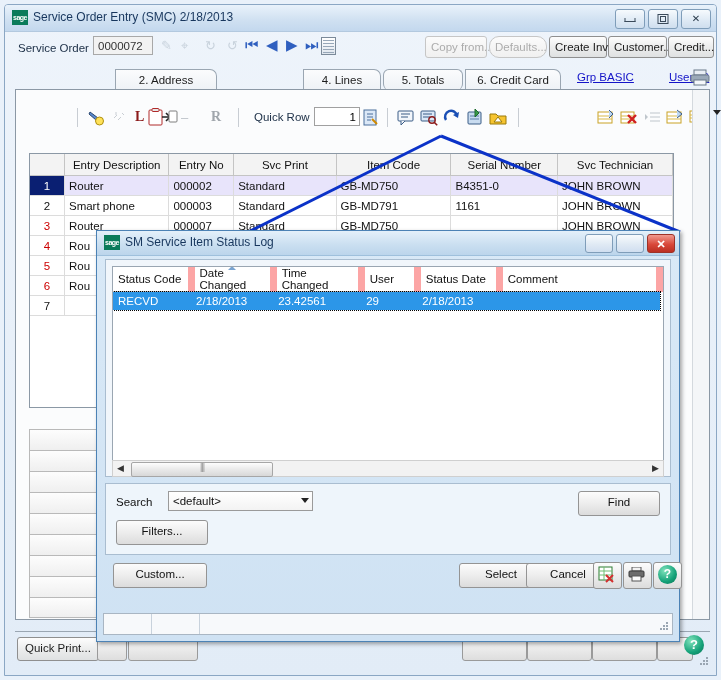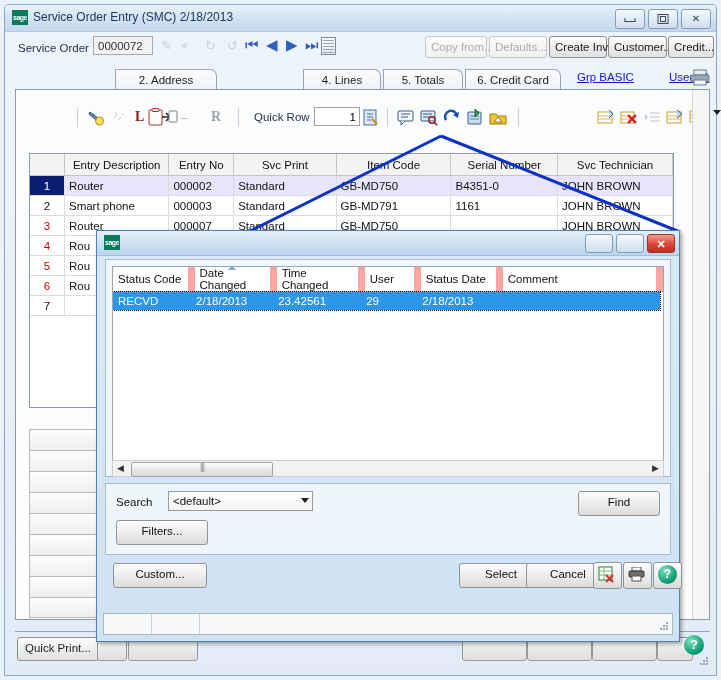--- a/index.html
+++ b/index.html
@@ -287,31 +287,31 @@
       <div class="toolghost" style="left:200px;">↻</div>
       <div class="toolghost" style="left:222px;">↺</div>
 
       <div class="navarrow" style="left:240px;">⏮</div>
       <div class="navarrow" style="left:261px;">◀</div>
       <div class="navarrow" style="left:281px;">▶</div>
       <div class="navarrow" style="left:300px;">⏭</div>
       <div class="ordbook"></div>
 
       <div class="topbtn dis" style="left:420px;width:62px;">Copy from...</div>
-      <div class="topbtn dis" style="left:484px;width:58px;">Defaults...</div>
+      <div class="topbtn dis" style="left:484px;width:58px;border-radius:10px;">Defaults...</div>
       <div class="topbtn" style="left:544px;width:58px;">Create Inv</div>
       <div class="topbtn" style="left:603px;width:59px;">Customer...</div>
       <div class="topbtn" style="left:663px;width:46px;">Credit...</div>
     </div>
 
     <div class="tabrow">
       <div class="tab" style="left:14px;width:84px;margin-top:32px;">1. Header</div>
       <div class="tab" style="left:100px;width:102px;">2. Address</div>
       <div class="tab" style="left:288px;width:78px;">4. Lines</div>
-      <div class="tab" style="left:368px;width:80px;">5. Totals</div>
+      <div class="tab" style="left:368px;width:80px;border-radius:6px;">5. Totals</div>
       <div class="tab" style="left:450px;width:96px;">6. Credit Card</div>
       <div class="tablink" style="left:562px;">Grp BASIC</div>
       <div class="tablink" style="left:654px;">User 29</div>
     </div>
     <div class="tabline"></div>
     <svg class="printer" viewBox="0 0 20 17">
       <rect x="4" y="1" width="12" height="5" fill="#e8eef4" stroke="#6b7a8a"></rect>
       <rect x="1" y="6" width="18" height="7" rx="1.5" fill="#9aa9b8" stroke="#6b7a8a"></rect>
       <rect x="4" y="11" width="12" height="5" fill="#f4f7fa" stroke="#6b7a8a"></rect>
     </svg>
@@ -537,20 +537,21 @@
     <g stroke="#0b32c8" stroke-width="3" fill="none">
       <line x1="441" y1="136" x2="200" y2="256"></line>
       <line x1="441" y1="136" x2="680" y2="232"></line>
     </g>
   </svg>
 
   <div class="dlg">
 
     <div class="dlgtitle">
       <div class="sagelogo">sage</div>
+      <div class="dlgtitletext">SM Service Item Status Log</div>
       <div class="dlgbtns">
         <div class="dbtn">
             <div class="minm" style="position:absolute;left:50%;top:55%;transform:translate(-50%,-50%);"></div>
           </div>
         <div class="dbtn">
             <div class="maxm" style="position:absolute;left:50%;top:50%;transform:translate(-50%,-50%);"></div>
             <div class="maxm2"></div>
           </div>
         <div class="dbtn close">
             <i>✕</i>

